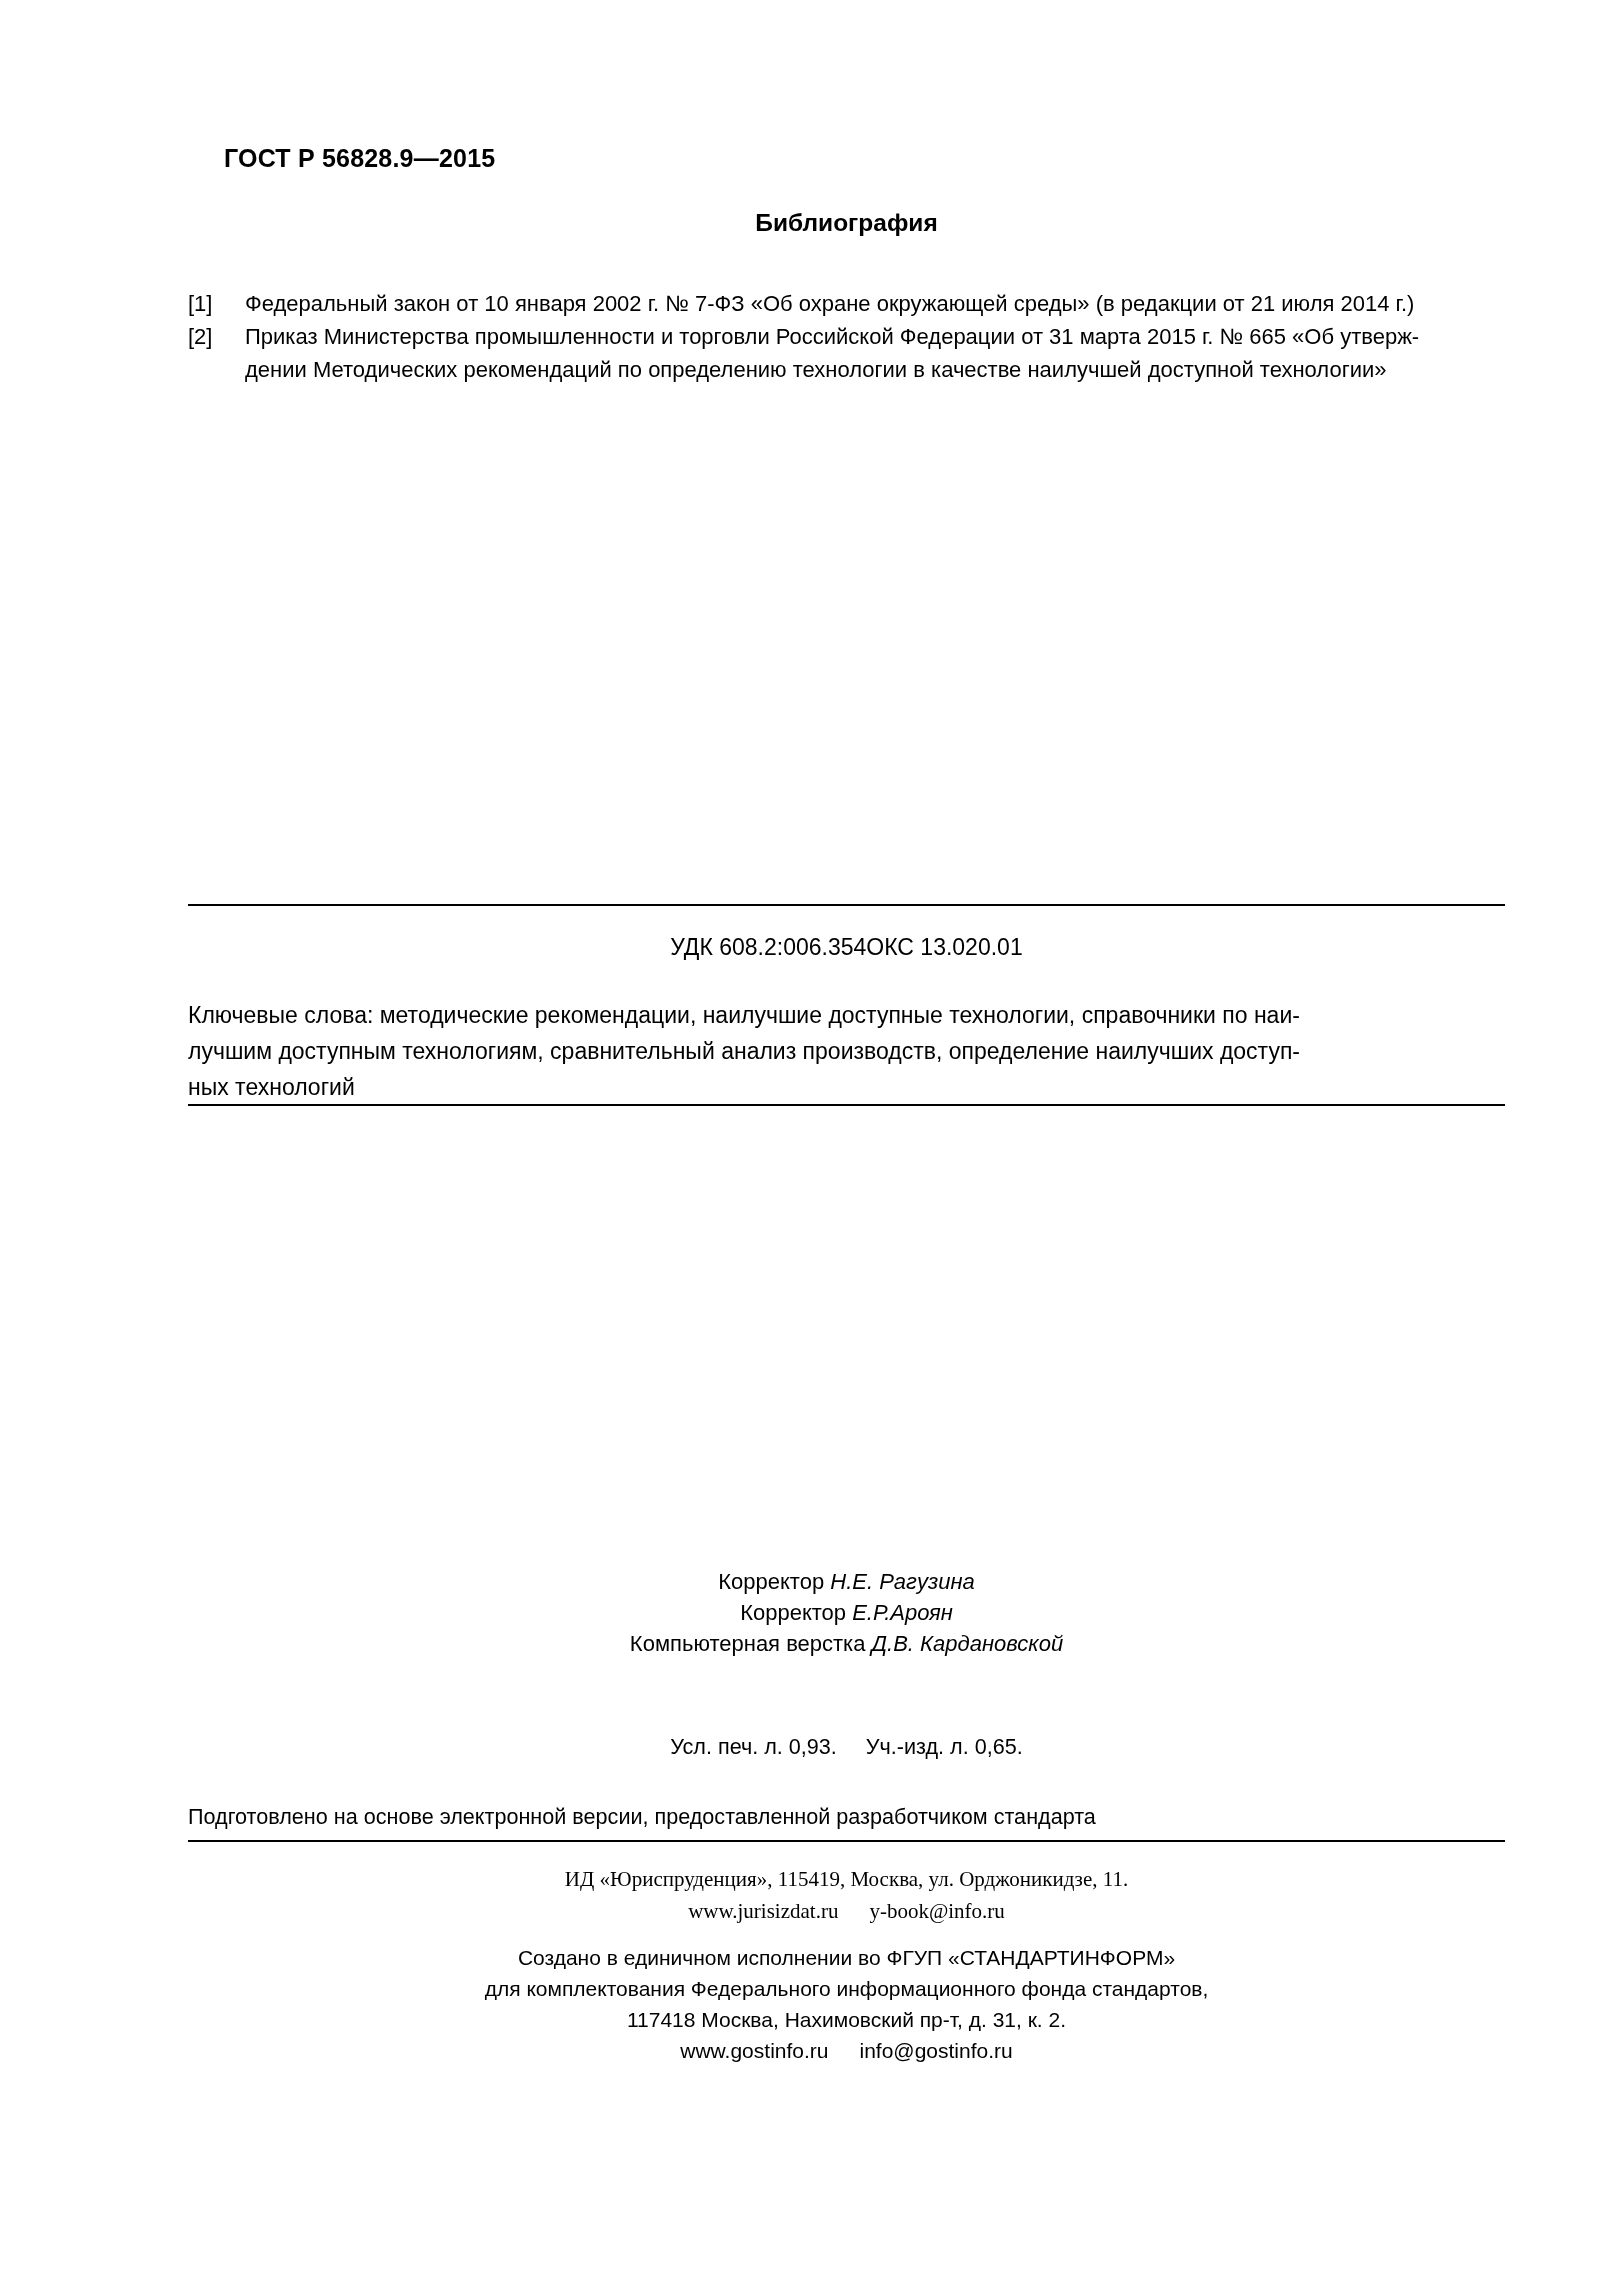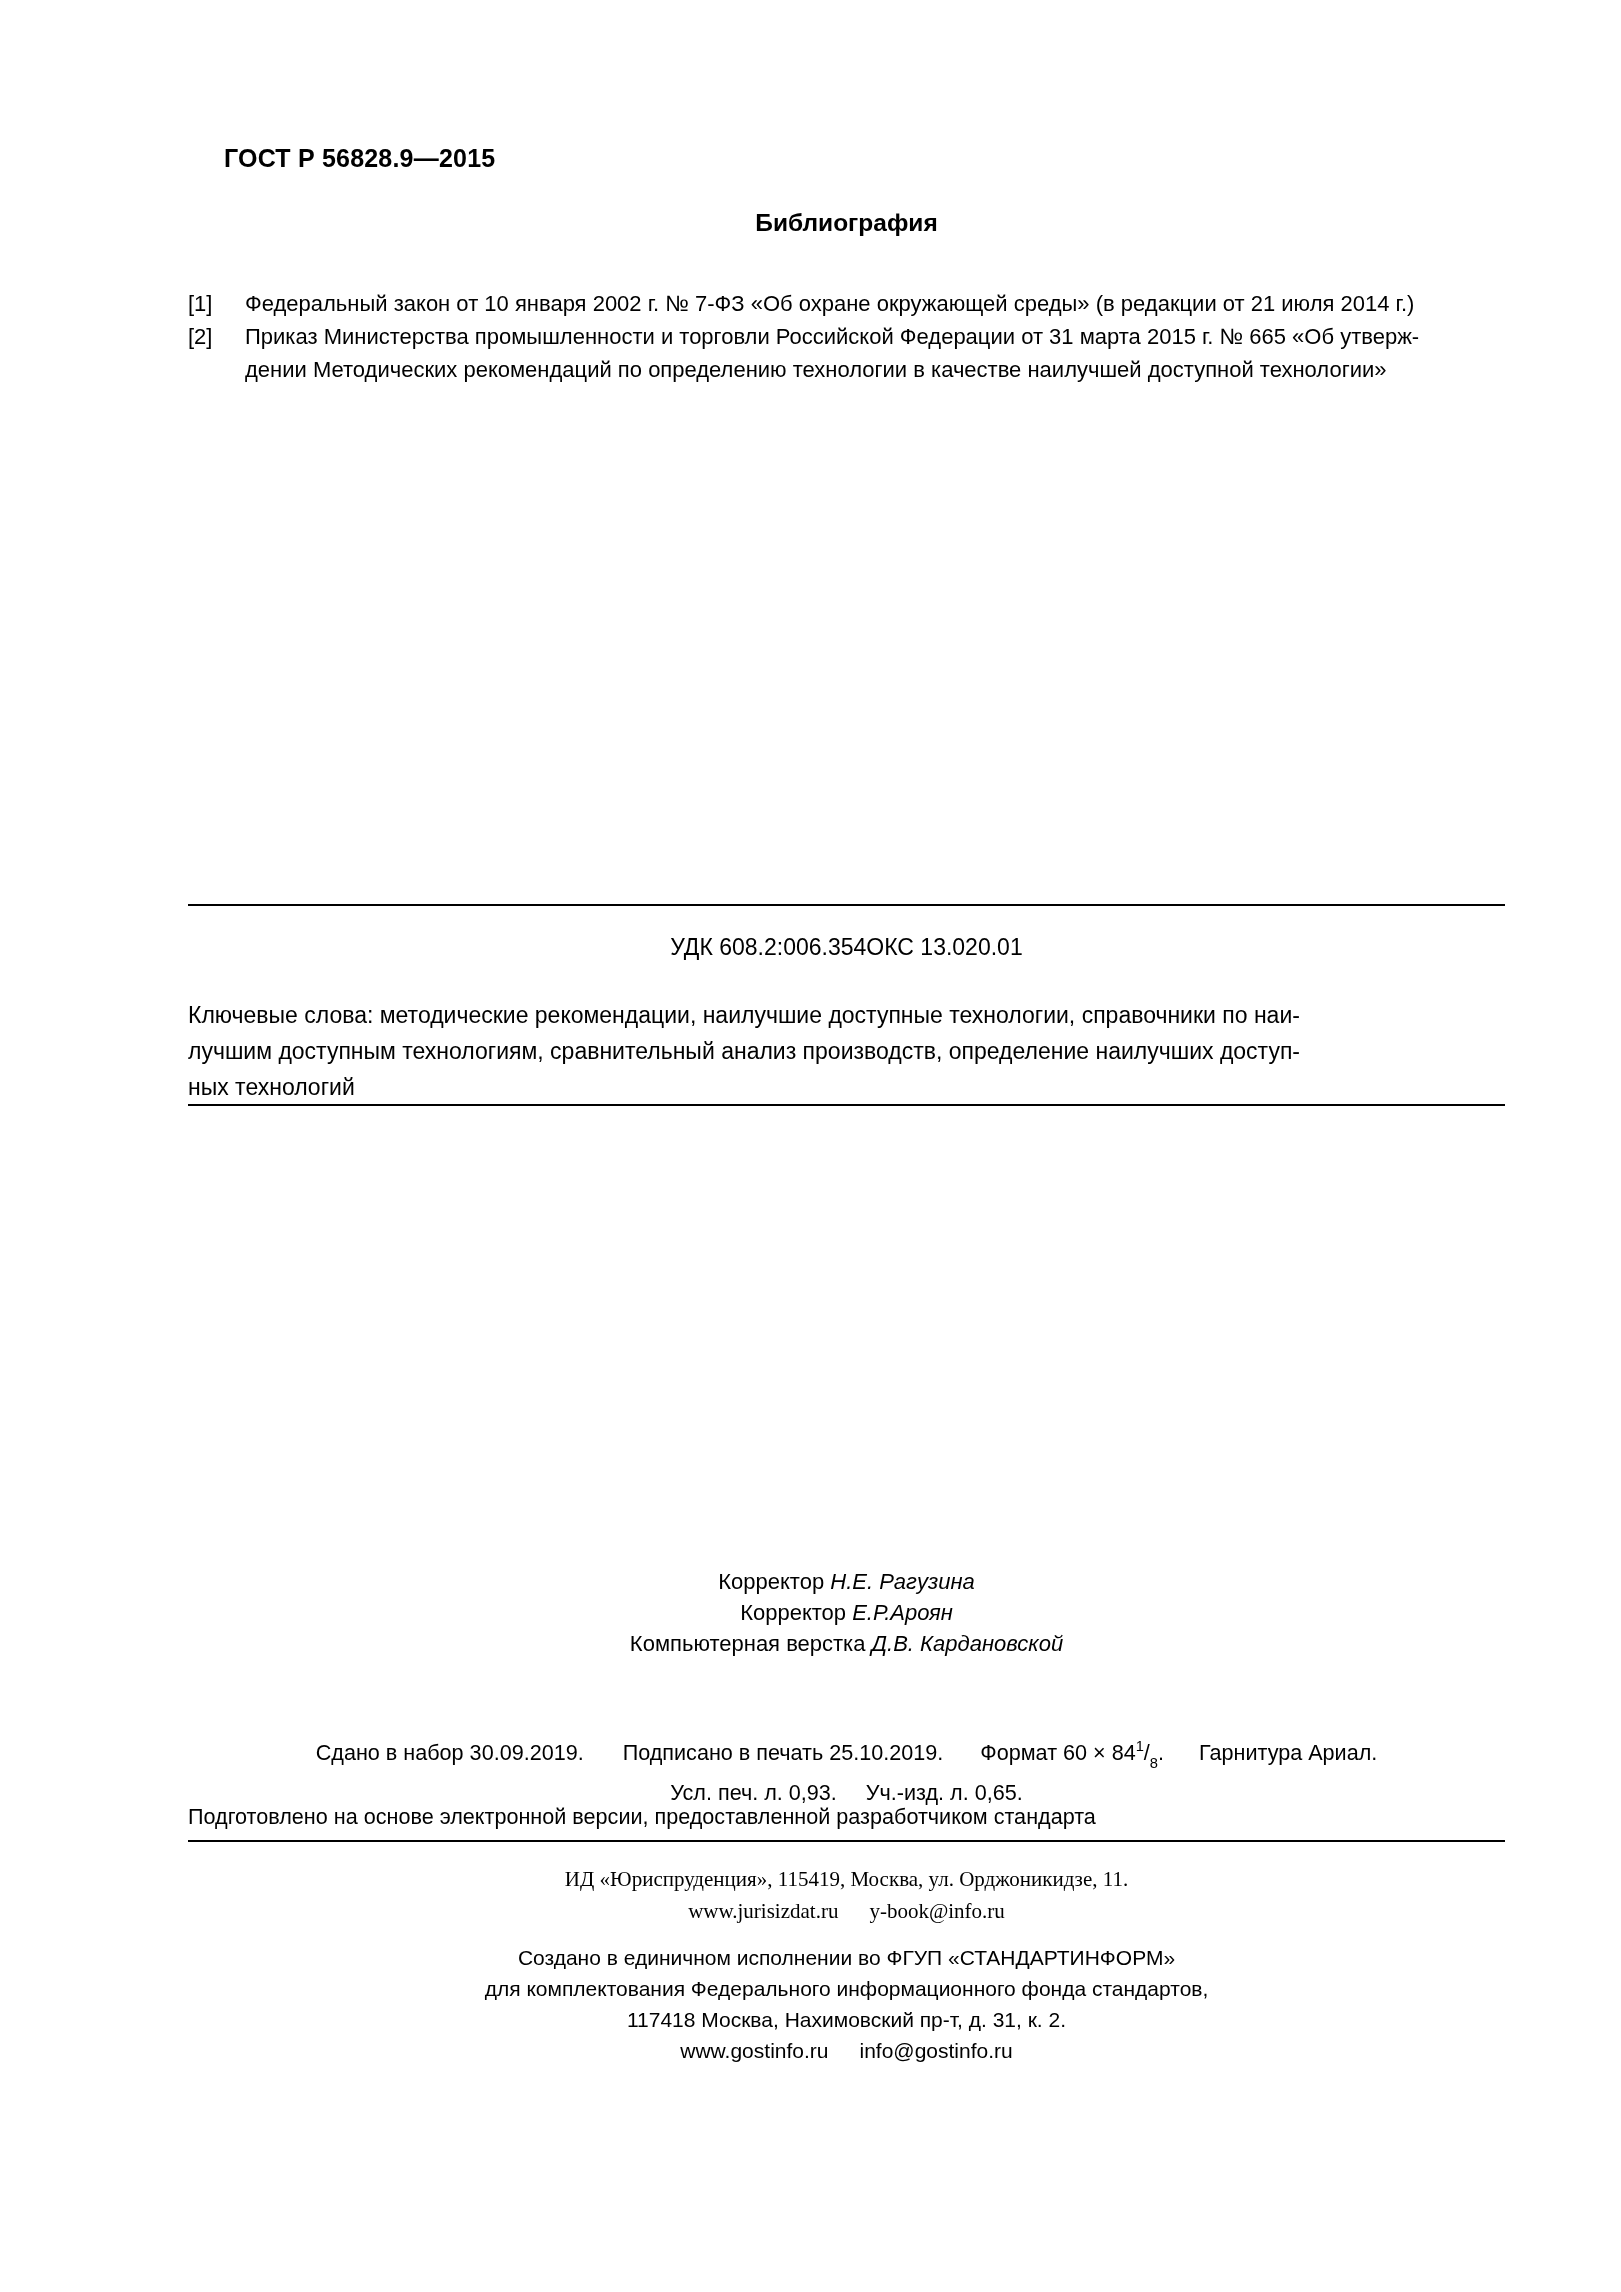--- a/index.html
+++ b/index.html
@@ -223,21 +223,20 @@
 
   <hr class="rule rule-b">
 
   <div class="credits">
     <span class="ln"><span>Корректор </span><i>Н.Е. Рагузина</i></span>
     <span class="ln"><span>Корректор </span><i>Е.Р.Ароян</i></span>
     <span class="ln"><span>Компьютерная верстка </span><i>Д.В. Кардановской</i></span>
   </div>
 
   <div class="imprint1">
-    <span class="row"><span>Сдано в набор 30.09.2019.</span><span class="sp1"></span><span>Подписано в печать 25.10.2019.</span><span class="sp2"></span><span class="frac"><span>Формат 60 × 84</span><span class="num">1</span><span class="sl">/</span><span class="den">8</span><span>.</span></span><span class="sp3"></span><span>Гарнитура Ариал.</span></span>
     <span class="row"><span>Усл. печ. л. 0,93.</span><span class="sp-small"></span><span>Уч.-изд. л. 0,65.</span></span>
   </div>
 
   <div class="prepared">Подготовлено на основе электронной версии, предоставленной разработчиком стандарта</div>
 
   <hr class="rule rule-c">
 
   <div class="publisher">
     <span class="ln">ИД «Юриспруденция», 115419, Москва, ул. Орджоникидзе, 11.</span>
     <span class="ln"><span>www.jurisizdat.ru</span><span class="gap"></span><span>y-book@info.ru</span></span>

